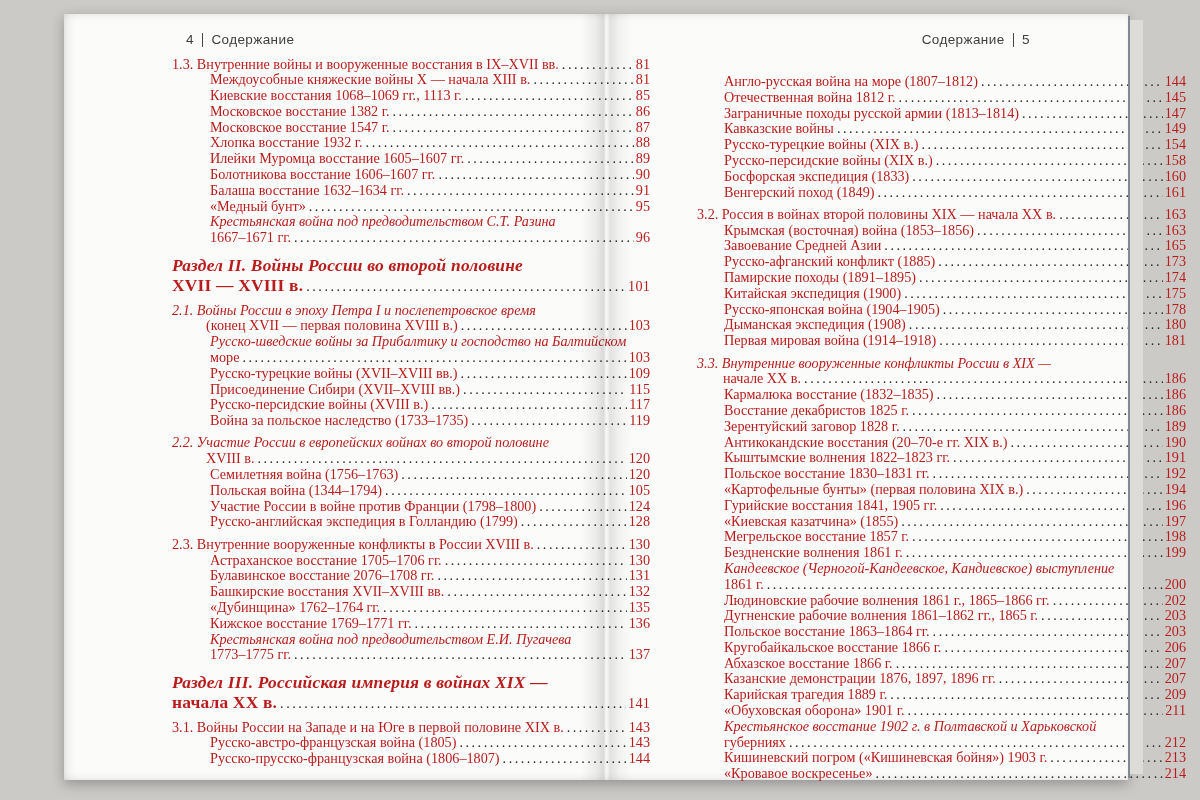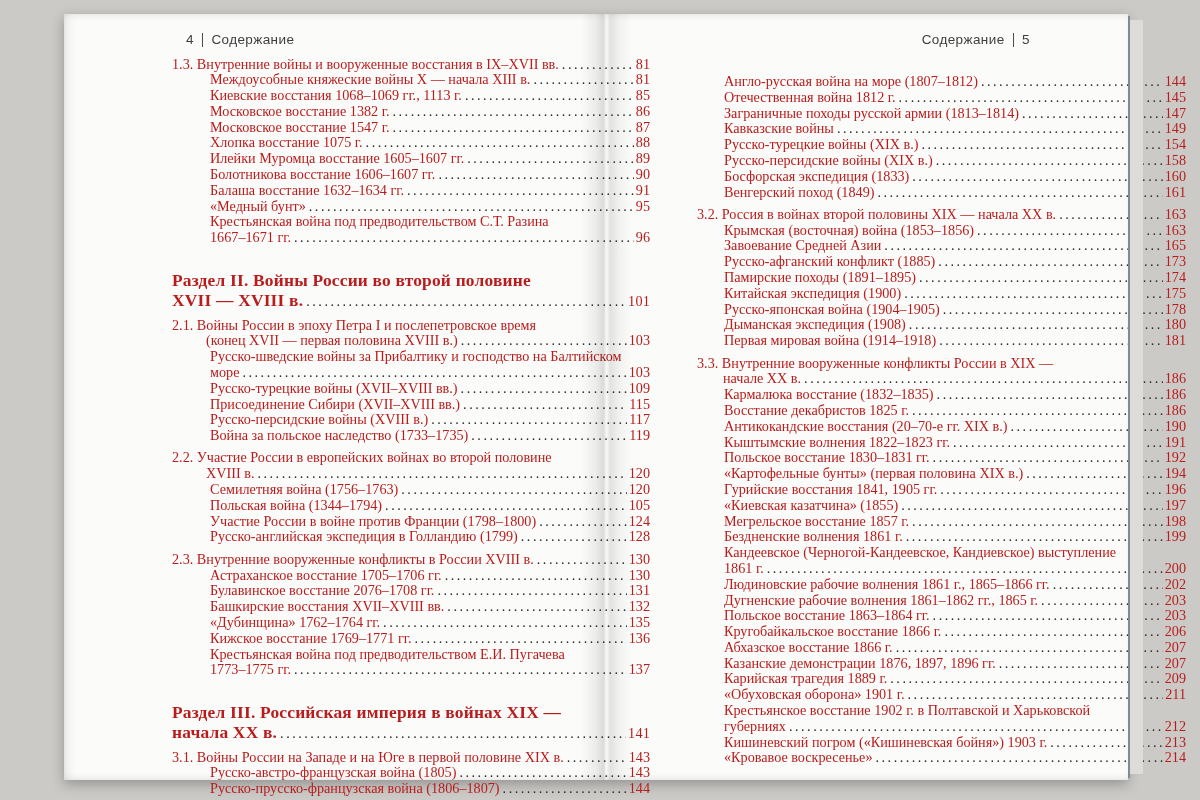--- a/index.html
+++ b/index.html
@@ -23,26 +23,26 @@
   .rh-bar{display:inline-block;width:1.5px;height:14px;background:#4a4a4a;margin:0 8px;}
 
   .col{position:absolute;top:36px;font-size:14.2px;line-height:15.8px;color:#b91c1c;}
   .col-left{left:108px;width:478px;}
   .col-right{left:633px;width:489px;margin-top:24px;}
 
   .entry{}
   .entry.item{padding-left:38px;}
   .col-right .entry.item{padding-left:27px;}
   .entry.sub{margin-top:6.5px;}
-  .entry.section{margin-top:24px;margin-bottom:3px;font-weight:700;font-size:17.4px;
+  .entry.section{margin-top:9px;margin-bottom:3px;font-weight:700;font-size:17.4px;
                  line-height:20px;letter-spacing:0.2px;}
   .entry.section .dots,.entry.section .pg{font-weight:400;font-size:14.2px;letter-spacing:2.5px;}
   .entry.section .pg{letter-spacing:0.2px;}
 
-  .l1{white-space:nowrap;}
+  .l1{white-space:nowrap;font-style:italic;}
   .row{display:flex;align-items:baseline;}
   .sub .row.wrap{padding-left:34px;}
   .col-right .sub .row.wrap{padding-left:26px;}
   .lbl{white-space:nowrap;}
   .dots{flex:1;overflow:hidden;white-space:nowrap;letter-spacing:2.5px;margin:0 2px 0 3px;
         color:#2b2b2b;min-width:8px;}
   .dots::after{content:"..................................................................................................................................";}
   .pg{white-space:nowrap;}
 </style>
 </head>
@@ -94,21 +94,21 @@
         </div>
         <div class="entry item">
           <div class="row">
             <span class="lbl">Московское восстание 1547 г.</span>
             <span class="dots"></span>
             <span class="pg">87</span>
           </div>
         </div>
         <div class="entry item">
           <div class="row">
-            <span class="lbl">Хлопка восстание 1075 г.</span>
+            <span class="lbl">Хлопка восстание 1932 г.</span>
             <span class="dots"></span>
             <span class="pg">88</span>
           </div>
         </div>
         <div class="entry item">
           <div class="row">
             <span class="lbl">Илейки Муромца восстание 1605–1607 гг.</span>
             <span class="dots"></span>
             <span class="pg">89</span>
           </div>
@@ -443,20 +443,27 @@
             <span class="lbl">Кармалюка восстание (1832–1835)</span>
             <span class="dots"></span>
             <span class="pg">186</span>
           </div>
         </div>
         <div class="entry item">
           <div class="row">
             <span class="lbl">Восстание декабристов 1825 г.</span>
             <span class="dots"></span>
             <span class="pg">186</span>
+          </div>
+        </div>
+        <div class="entry item">
+          <div class="row">
+            <span class="lbl">Зерентуйский заговор 1828 г.</span>
+            <span class="dots"></span>
+            <span class="pg">189</span>
           </div>
         </div>
         <div class="entry item">
           <div class="row">
             <span class="lbl">Антикокандские восстания (20–70-е гг. XIX в.)</span>
             <span class="dots"></span>
             <span class="pg">190</span>
           </div>
         </div>
         <div class="entry item">

